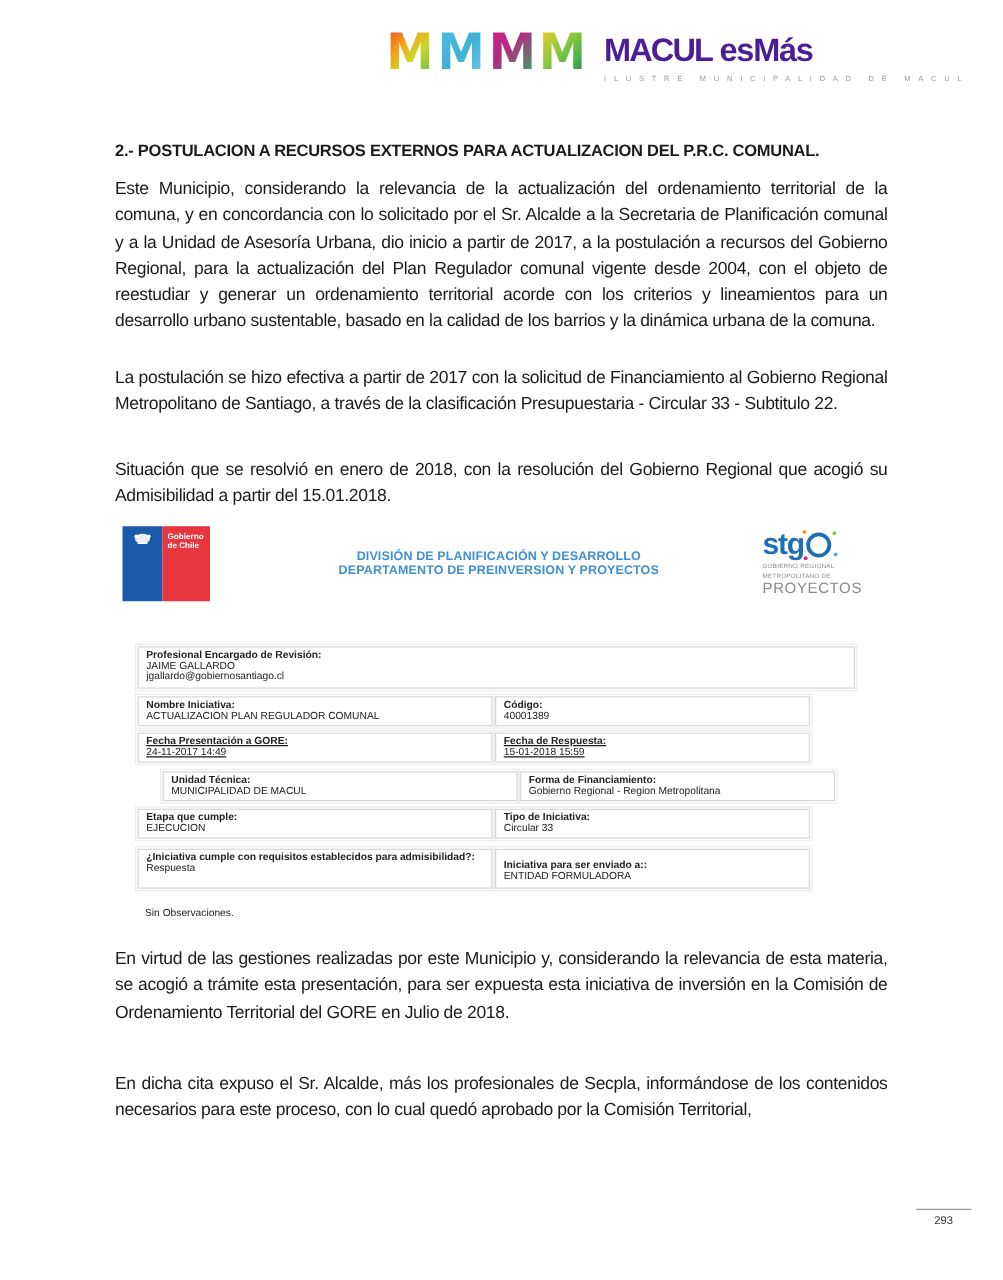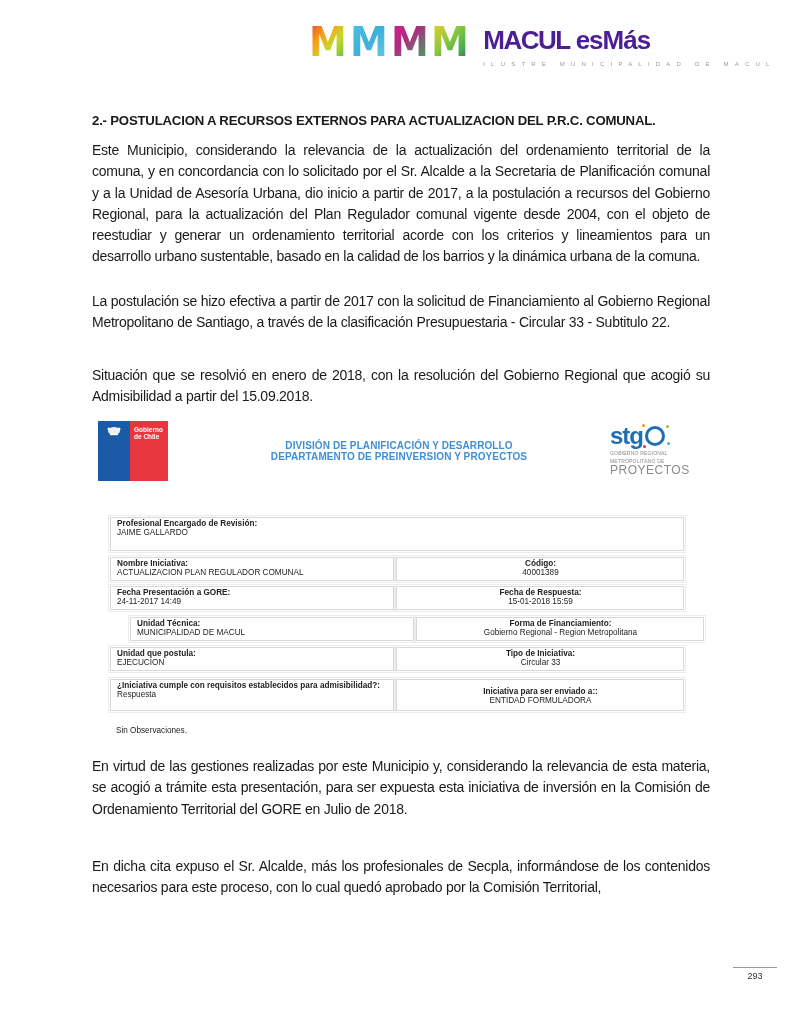--- a/index.html
+++ b/index.html
@@ -40,26 +40,26 @@
   .stg-sub { font-size: 5px; color: #8a8a8a; line-height: 6px; letter-spacing: 0.2px; margin-top: 2px; }
   .stg-santiago { font-size: 12px; color: #8a8a8a; letter-spacing: 0.5px; line-height: 12px; }
 
   .ficha-title { position: absolute; left: 0; width: 610px; top: 80px; text-align: center; font-size: 8.5px; color: #222; letter-spacing: 0.1px; }
   .row { position: absolute; left: 16px; width: 574px; display: flex; gap: 2px; }
   .cell { border: 1px solid #d8d8d8; outline: 1px solid #ececec; outline-offset: 1px; background: #fff; padding: 2px 5px 2px 6px; box-sizing: border-box; font-size: 8.2px; line-height: 8.6px; color: #222; }
   .cell .lbl { font-weight: bold; display: block; }
   .cell .val { display: block; }
   .c-full { width: 574px; }
   .c-left { width: 284px; }
-  .c-right { width: 288px; text-align: center; }
+  .c-right { width: 252px; }
   .r1 { top: 99px; height: 48px; }
   .r1 .cell { height: 34px; }
   .r2 { top: 139px; height: 24px; }
   .r2 .cell, .r3 .cell, .r4 .cell, .r5 .cell { height: 24px; }
-  .r3 { top: 168px; }
+  .r3 { top: 168px; text-decoration: underline; }
   .r4 { top: 199px; padding-left: 20px; }
   .r5 { top: 229px; }
   .r6 { top: 261px; }
   .r6 .cell { height: 32px; }
   .r6 .c-right { padding-top: 8px; }
   .obs { position: absolute; left: 22px; top: 308px; font-size: 8.2px; color: #222; }
 
   
   .page-line { position: absolute; left: 733px; top: 967px; width: 44px; height: 1px; background: #9a9a9a; }
   .page-num { position: absolute; left: 733px; top: 971px; width: 44px; text-align: center; font-size: 9px; color: #333; }
@@ -79,21 +79,21 @@
       <span>MACUL</span><span class="es">esMás</span>
     </div>
     <div class="brand-sub">ILUSTRE MUNICIPALIDAD DE MACUL</div>
   </div>
 </div>
 
 <div class="heading heading-pos">2.- POSTULACION A RECURSOS EXTERNOS PARA ACTUALIZACION DEL P.R.C. COMUNAL.</div>
 
 <p class="para p1">Este Municipio, considerando la relevancia de la actualización del ordenamiento territorial de la comuna, y en concordancia con lo solicitado por el Sr. Alcalde a la Secretaria de Planificación comunal y a la Unidad de Asesoría Urbana, dio inicio a partir de 2017, a la postulación a recursos del Gobierno Regional, para la actualización del Plan Regulador comunal vigente desde 2004, con el objeto de reestudiar y generar un ordenamiento territorial acorde con los criterios y lineamientos para un desarrollo urbano sustentable, basado en la calidad de los barrios y la dinámica urbana de la comuna.</p>
 <p class="para p2">La postulación se hizo efectiva a partir de 2017 con la solicitud de Financiamiento al Gobierno Regional Metropolitano de Santiago, a través de la clasificación Presupuestaria - Circular 33 - Subtitulo 22.</p>
-<p class="para p3">Situación que se resolvió en enero de 2018, con la resolución del Gobierno Regional que acogió su Admisibilidad a partir del 15.09.2018.</p>
+<p class="para p3">Situación que se resolvió en enero de 2018, con la resolución del Gobierno Regional que acogió su Admisibilidad a partir del 15.01.2018.</p>
 
 <div class="form">
   <div class="gov-logo">
     <div class="gov-blue">
       <svg class="gov-crest" viewBox="0 0 18 12">
         <ellipse cx="9" cy="6" rx="6" ry="4" fill="#ffffff" opacity="0.9"></ellipse>
         <rect x="5" y="9" width="8" height="1.2" fill="#ffffff"></rect>
         <circle cx="4" cy="4" r="1.5" fill="#ffffff"></circle>
         <circle cx="14" cy="4" r="1.5" fill="#ffffff"></circle>
       </svg>
@@ -122,20 +122,21 @@
     <div class="stg-sub">GOBIERNO REGIONAL</div>
     <div class="stg-sub">METROPOLITANO DE</div>
     <div class="stg-santiago">PROYECTOS</div>
   </div>
 
 
   <div class="row r1">
     <div class="cell c-full">
       <span class="lbl">Profesional Encargado de Revisión:</span>
       <span class="val">JAIME GALLARDO</span>
+      <span class="val">jgallardo@gobiernosantiago.cl</span>
     </div>
   </div>
 
   <div class="row r2">
     <div class="cell c-left">
       <span class="lbl">Nombre Iniciativa:</span>
       <span class="val">ACTUALIZACION PLAN REGULADOR COMUNAL</span>
     </div>
     <div class="cell c-right">
       <span class="lbl">Código:</span>
@@ -160,21 +161,21 @@
       <span class="val">MUNICIPALIDAD DE MACUL</span>
     </div>
     <div class="cell c-right">
       <span class="lbl">Forma de Financiamiento:</span>
       <span class="val">Gobierno Regional - Region Metropolitana</span>
     </div>
   </div>
 
   <div class="row r5">
     <div class="cell c-left">
-      <span class="lbl">Unidad que postula:</span>
+      <span class="lbl">Etapa que cumple:</span>
       <span class="val">EJECUCION</span>
     </div>
     <div class="cell c-right">
       <span class="lbl">Tipo de Iniciativa:</span>
       <span class="val">Circular 33</span>
     </div>
   </div>
 
   <div class="row r6">
     <div class="cell c-left">

